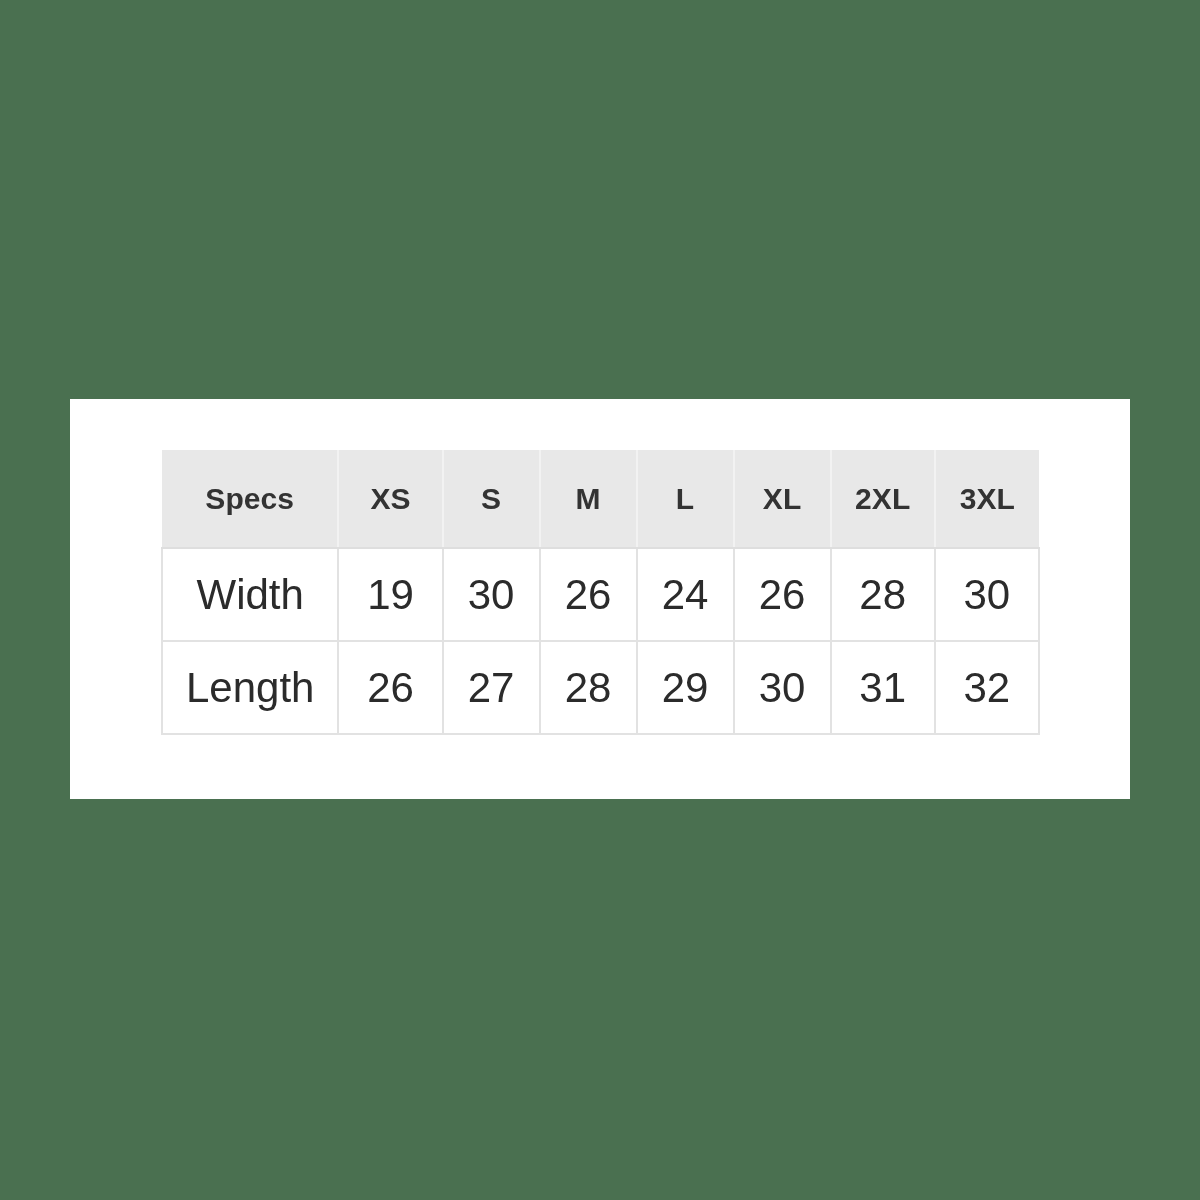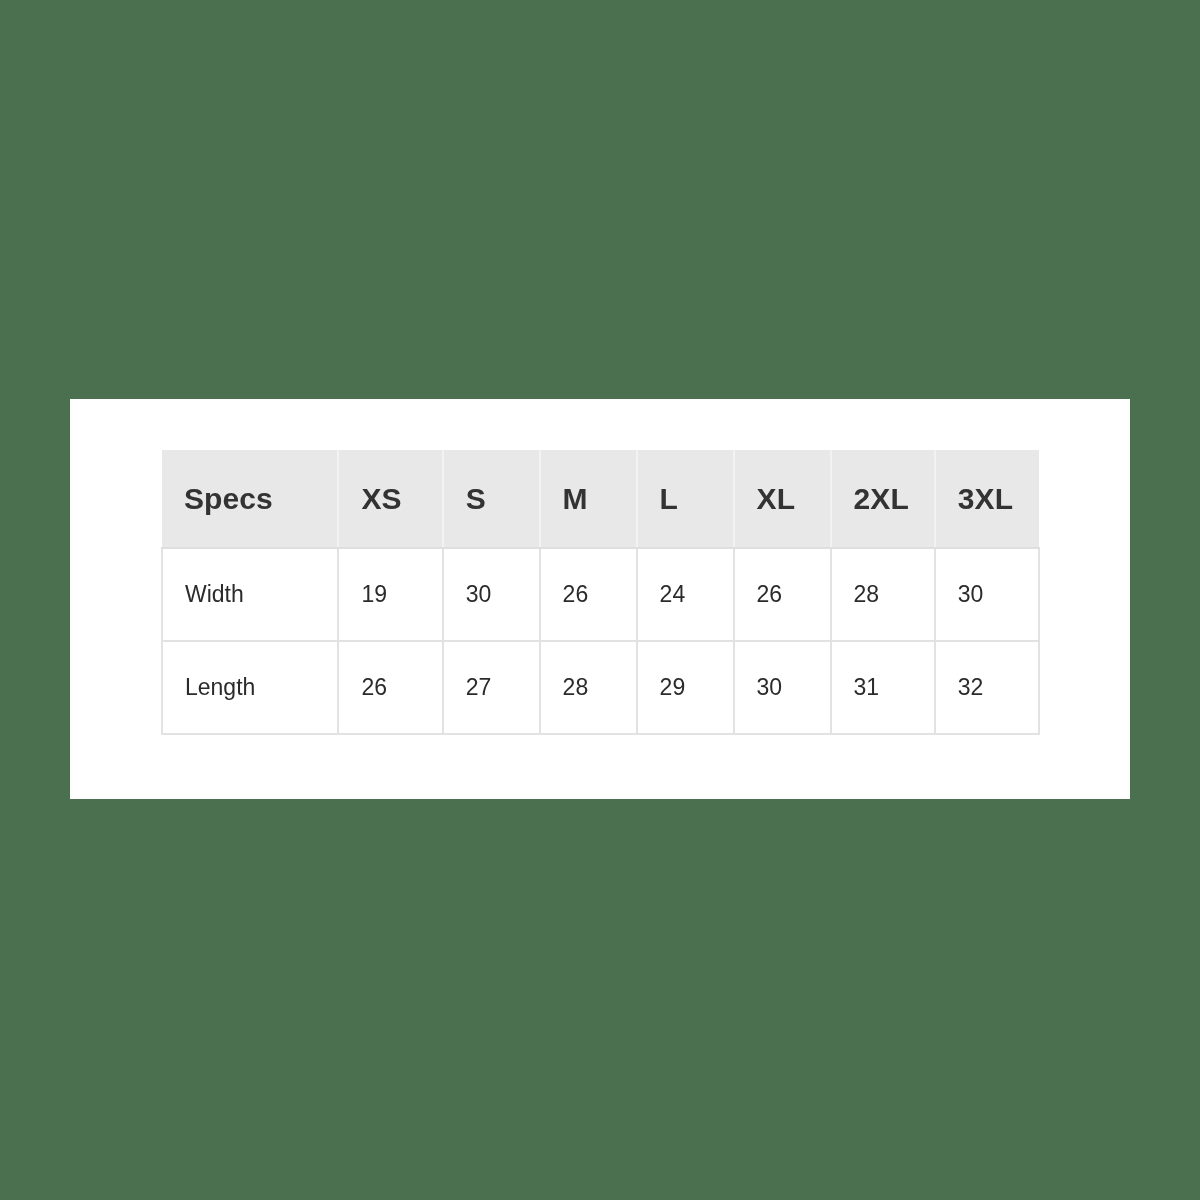--- a/index.html
+++ b/index.html
@@ -57,36 +57,38 @@
   #specs-table thead th {
     height: 98px;
     background: #e8e8e8;
     color: #333333;
     font-weight: bold;
     font-size: 30px;
     letter-spacing: 0.1px;
     padding: 0 22px;
     border-right: 2px solid #f2f2f2;
     border-bottom: 2px solid #dedede;
+    text-align: center;
   }
   #specs-table thead th:last-child {
     border-right: none;
     margin-top: 32px;
   }
 
   
   #specs-table tbody td {
     height: 93px;
     background: #ffffff;
     color: #2b2b2b;
     font-weight: normal;
-    font-size: 23px;
+    font-size: 42px;
     padding: 0 22px;
     border-right: 2px solid #e2e2e2;
     border-bottom: 2px solid #e2e2e2;
+    text-align: center;
   }
   #specs-table tbody tr td:first-child {
     border-left: 2px solid #e2e2e2;
   }
   #specs-table tbody td:last-child {
     border-right: 2px solid #e2e2e2;
   }
 
   
   col.c-spec { width: 171px; }

